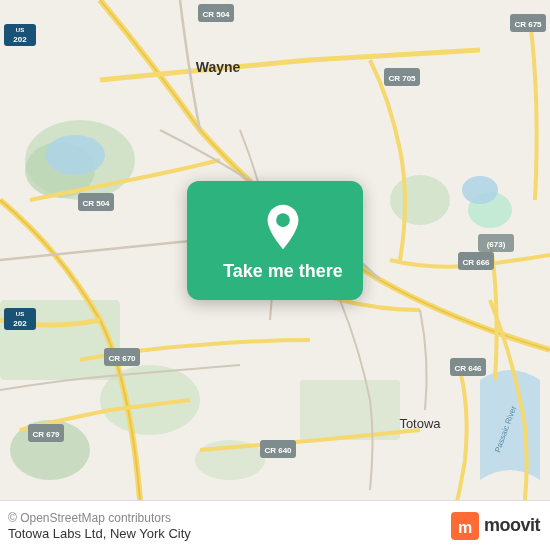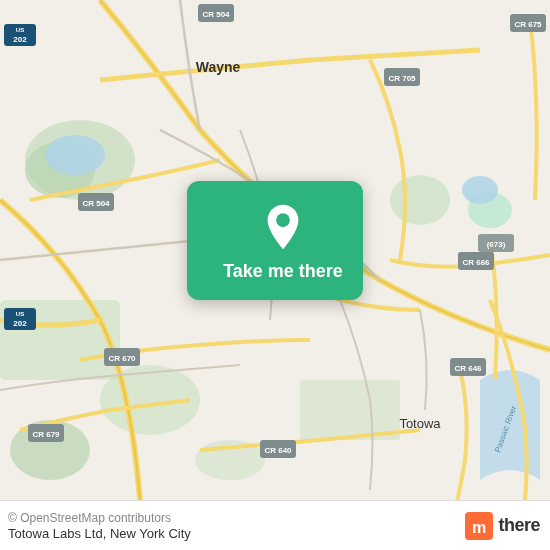--- a/index.html
+++ b/index.html
@@ -228,15 +228,15 @@
   <div id="bottom-left">
     <span id="osm-attribution">© OpenStreetMap contributors</span>
     <span id="location-name">Totowa Labs Ltd, New York City</span>
   </div>
   <div id="moovit-logo">
 
     <svg id="moovit-icon" viewBox="0 0 28 28" xmlns="http://www.w3.org/2000/svg">
       <rect width="28" height="28" rx="4" fill="#ff6b35"></rect>
       <text x="14" y="21" text-anchor="middle" fill="white" font-size="16" font-weight="bold">m</text>
     </svg>
-    <span id="moovit-text">there</span>
+    <span id="moovit-text">moovit</span>
   </div>
 </div>
 
 </body></html>

